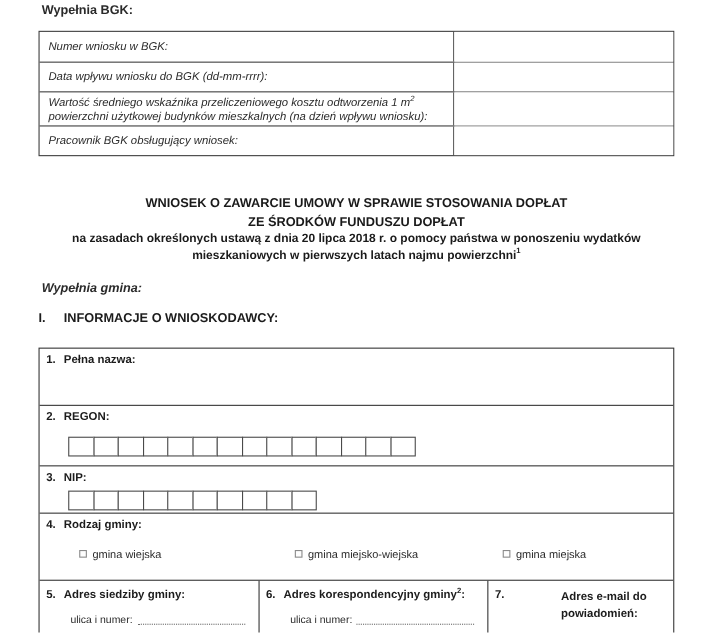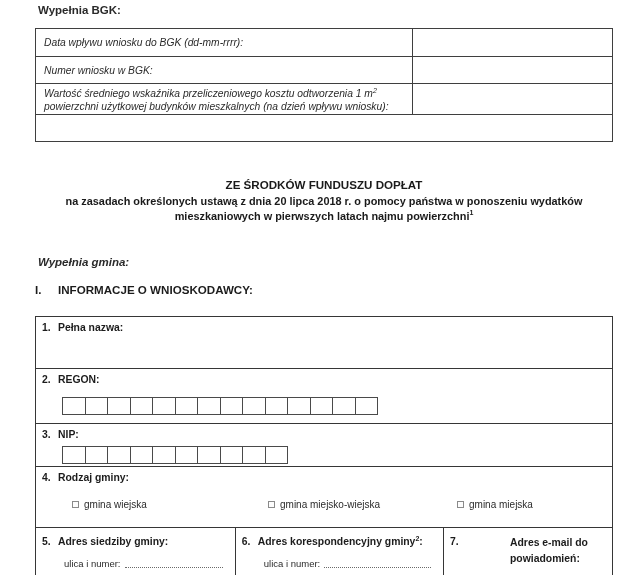--- a/index.html
+++ b/index.html
@@ -136,37 +136,39 @@
     height: 10px;
   }
 </style>
 </head>
 <body>
 
 <div class="abs" id="bgk-note">Wypełnia BGK:</div>
 
 <div class="abs" id="bgk-table">
   <div class="t1row h27">
+    <div class="t1label">Numer wniosku w BGK:</div>
+    <div class="t1value"></div>
+  </div>
+  <div class="t1row h27">
     <div class="t1label">Data wpływu wniosku do BGK (dd-mm-rrrr):</div>
-    <div class="t1value"></div>
-  </div>
-  <div class="t1row h27">
-    <div class="t1label">Numer wniosku w BGK:</div>
     <div class="t1value"></div>
   </div>
   <div class="t1row h31">
     <div class="t1label block"><span>Wartość średniego wskaźnika przeliczeniowego kosztu odtworzenia 1 m</span><sup>2</sup><span> powierzchni użytkowej budynków mieszkalnych (na dzień wpływu wniosku):</span></div>
     <div class="t1value"></div>
   </div>
   <div class="t1row h27">
+    <div class="t1label">Pracownik BGK obsługujący wniosek:</div>
     <div class="t1value"></div>
   </div>
 </div>
 
 <div class="abs" id="title-block">
+  <div class="title-l12">WNIOSEK O ZAWARCIE UMOWY W SPRAWIE STOSOWANIA DOPŁAT</div>
   <div class="title-l12">ZE ŚRODKÓW FUNDUSZU DOPŁAT</div>
   <div class="title-l34">na zasadach określonych ustawą z dnia 20 lipca 2018 r. o pomocy państwa w ponoszeniu wydatków</div>
   <div class="title-l34"><span>mieszkaniowych w pierwszych latach najmu powierzchni</span><sup>1</sup></div>
 </div>
 
 <div class="abs" id="gmina-note">Wypełnia gmina:</div>
 
 <div class="abs" id="sec1-heading">
   <span class="secnum">I.</span><span>INFORMACJE O WNIOSKODAWCY:</span>
 </div>

